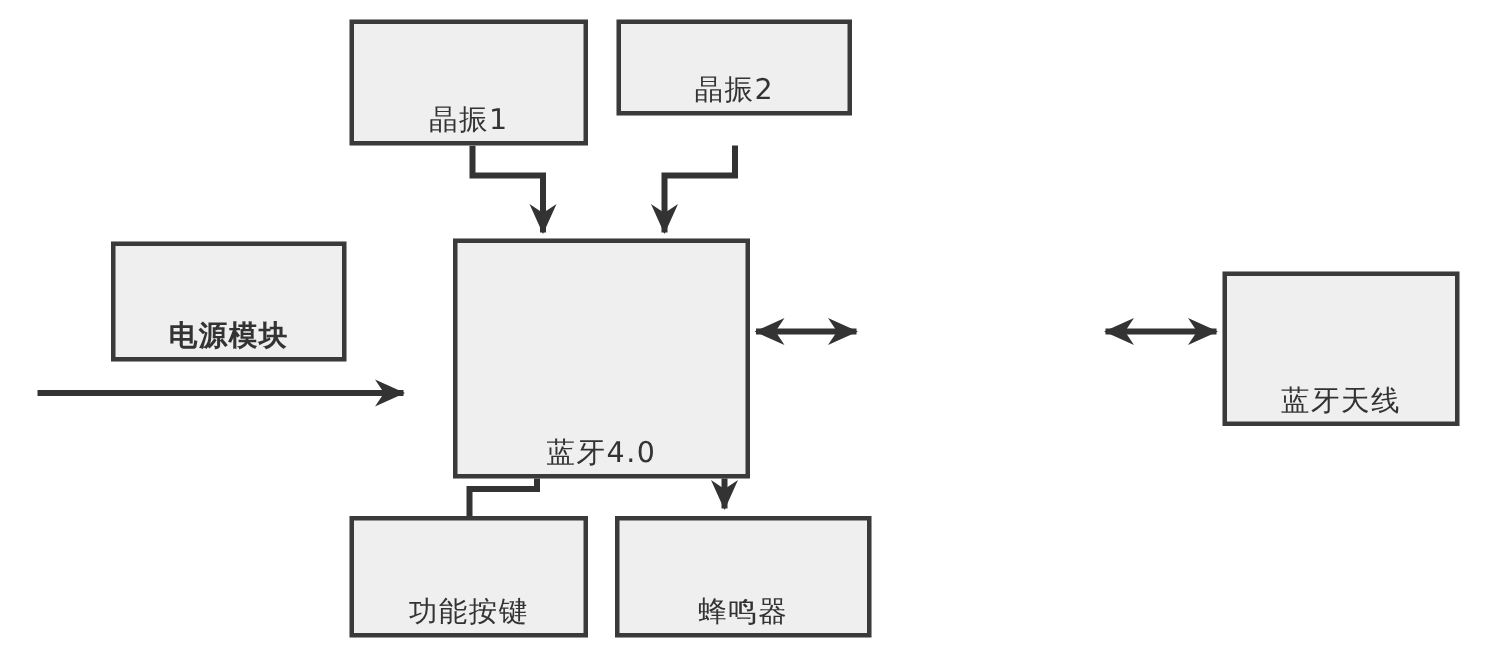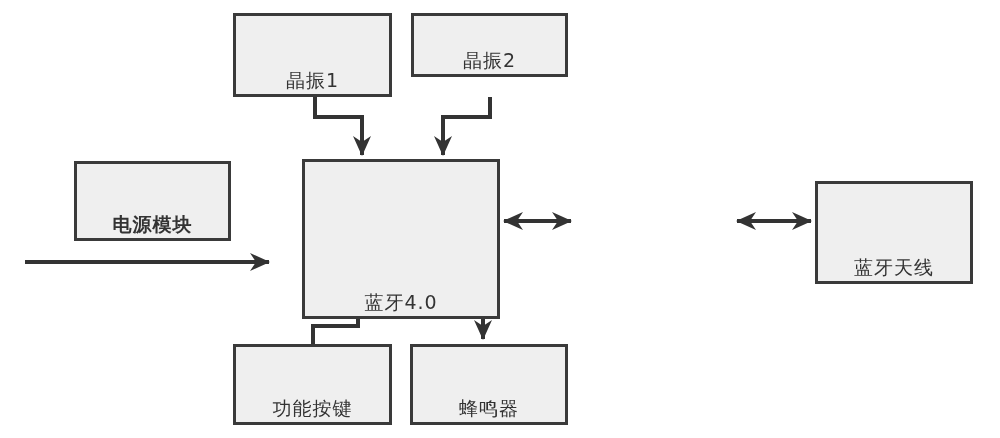--- a/index.html
+++ b/index.html
@@ -41,21 +41,21 @@
   }
   .box span { display: block; }
 
   #box-crystal1 { left: 233px; top: 13px;  width: 159px; height: 84px; }
   #box-crystal2 { left: 411px; top: 13px;  width: 157px; height: 64px; }
   #box-power    { left: 74px;  top: 161px; width: 157px; height: 80px; font-weight: bold; }
   #box-soc      { left: 302px; top: 159px; width: 198px; height: 160px; }
   #box-filter   { left: 575px; top: 181px; width: 158px; height: 81px; }
   #box-antenna  { left: 815px; top: 181px; width: 158px; height: 103px; }
   #box-buttons  { left: 233px; top: 344px; width: 159px; height: 81px; }
-  #box-buzzer   { left: 410px; top: 344px; width: 158px; height: 81px; }
+  #box-buzzer   { left: 410px; top: 344px; width: 171px; height: 81px; }
 </style>
 </head>
 <body>
 
 <div class="diagram">
 
   <svg class="arrow-layer" viewBox="0 0 1000 438" xmlns="http://www.w3.org/2000/svg">
     <defs>
       <marker id="ah-end" markerUnits="userSpaceOnUse" viewBox="0 0 22 20" markerWidth="22" markerHeight="20" refX="20" refY="10" orient="auto">
         <path d="M1,1 L21,10 L1,19 L7,10 Z" fill="#333333"></path>

